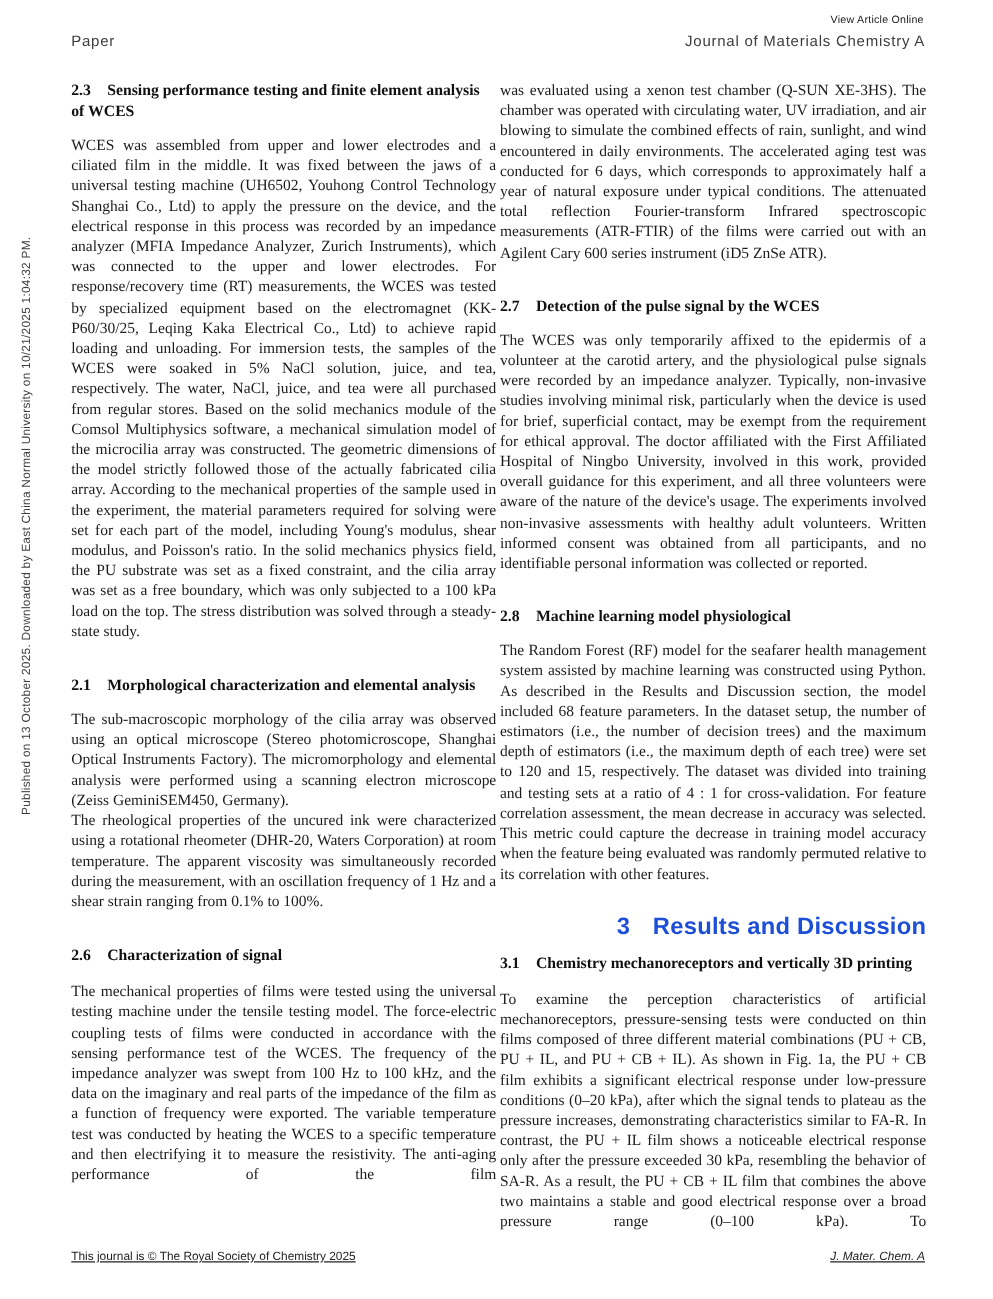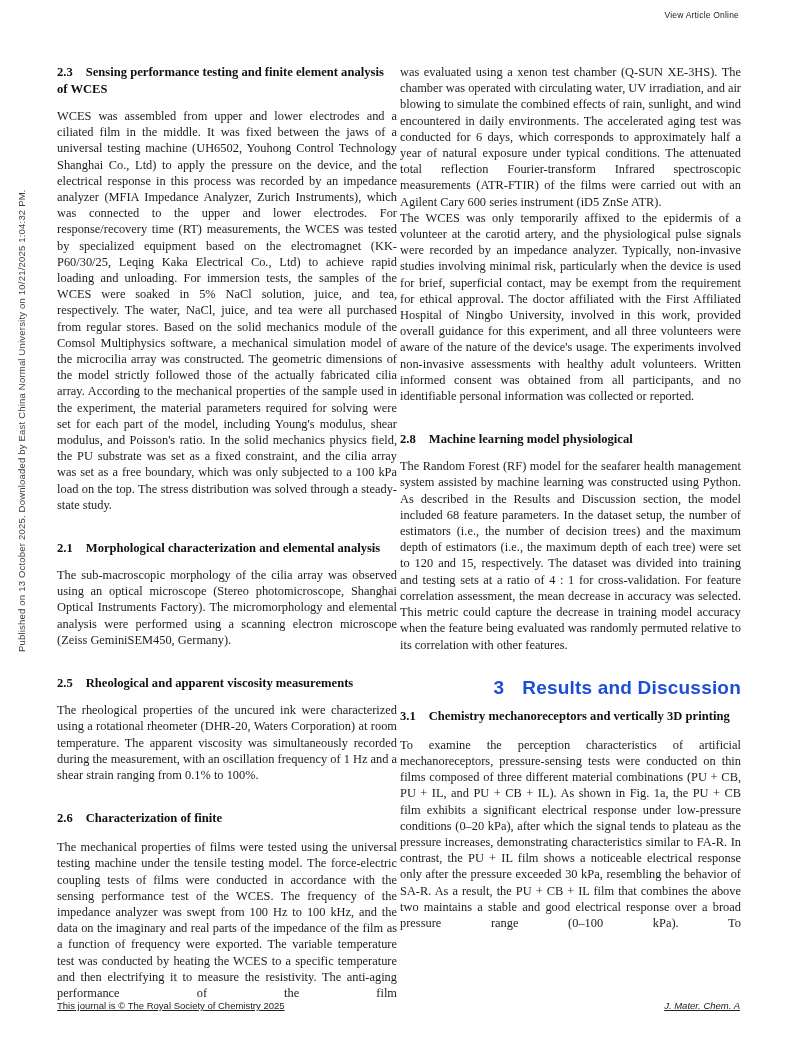--- a/index.html
+++ b/index.html
@@ -64,46 +64,50 @@
 <body>
 
 <div class="page">
 
   <div class="sidebar-anchor">
     <span class="sidebar-text">Published on 13 October 2025. Downloaded by East China Normal University on 10/21/2025 1:04:32 PM.</span>
   </div>
 
   <a class="view-online" href="#">View Article Online</a>
 
+  <div class="running-head">
+    <span>Paper</span>
+    <span>Journal of Materials Chemistry A</span>
+  </div>
 
   <div class="col col-left">
     <h4 class="h2">
       <span class="hnum">2.3</span><span>Sensing performance testing and finite element analysis of WCES</span>
     </h4>
     <p class="body">WCES was assembled from upper and lower electrodes and a ciliated film in the middle. It was fixed between the jaws of a universal testing machine (UH6502, Youhong Control Technology Shanghai Co., Ltd) to apply the pressure on the device, and the electrical response in this process was recorded by an impedance analyzer (MFIA Impedance Analyzer, Zurich Instruments), which was connected to the upper and lower electrodes. For response/recovery time (RT) measurements, the WCES was tested by specialized equipment based on the electromagnet (KK-P60/30/25, Leqing Kaka Electrical Co., Ltd) to achieve rapid loading and unloading. For immersion tests, the samples of the WCES were soaked in 5% NaCl solution, juice, and tea, respectively. The water, NaCl, juice, and tea were all purchased from regular stores. Based on the solid mechanics module of the Comsol Multiphysics software, a mechanical simulation model of the microcilia array was constructed. The geometric dimensions of the model strictly followed those of the actually fabricated cilia array. According to the mechanical properties of the sample used in the experiment, the material parameters required for solving were set for each part of the model, including Young's modulus, shear modulus, and Poisson's ratio. In the solid mechanics physics field, the PU substrate was set as a fixed constraint, and the cilia array was set as a free boundary, which was only subjected to a 100 kPa load on the top. The stress distribution was solved through a steady-state study.</p>
 
     <h4 class="h2">
       <span class="hnum">2.1</span><span>Morphological characterization and elemental analysis</span>
     </h4>
     <p class="body">The sub-macroscopic morphology of the cilia array was observed using an optical microscope (Stereo photomicroscope, Shanghai Optical Instruments Factory). The micromorphology and elemental analysis were performed using a scanning electron microscope (Zeiss GeminiSEM450, Germany).</p>
 
-    <h4 class="h2">
-      <span class="hnum">2.5</span><span>Rheological and apparent viscosity measurements</span>
-    </h4>
     <p class="body">The rheological properties of the uncured ink were characterized using a rotational rheometer (DHR-20, Waters Corporation) at room temperature. The apparent viscosity was simultaneously recorded during the measurement, with an oscillation frequency of 1 Hz and a shear strain ranging from 0.1% to 100%.</p>
 
     <h4 class="h2">
-      <span class="hnum">2.6</span><span>Characterization of finite</span>
+      <span class="hnum">2.6</span><span>Characterization of signal</span>
     </h4>
     <p class="body continues">The mechanical properties of films were tested using the universal testing machine under the tensile testing model. The force-electric coupling tests of films were conducted in accordance with the sensing performance test of the WCES. The frequency of the impedance analyzer was swept from 100 Hz to 100 kHz, and the data on the imaginary and real parts of the impedance of the film as a function of frequency were exported. The variable temperature test was conducted by heating the WCES to a specific temperature and then electrifying it to measure the resistivity. The anti-aging performance of the film</p>
   </div>
 
   <div class="col col-right">
     <p class="body">was evaluated using a xenon test chamber (Q-SUN XE-3HS). The chamber was operated with circulating water, UV irradiation, and air blowing to simulate the combined effects of rain, sunlight, and wind encountered in daily environments. The accelerated aging test was conducted for 6 days, which corresponds to approximately half a year of natural exposure under typical conditions. The attenuated total reflection Fourier-transform Infrared spectroscopic measurements (ATR-FTIR) of the films were carried out with an Agilent Cary 600 series instrument (iD5 ZnSe ATR).</p>
 
+    <h4 class="h2">
+      <span class="hnum">2.7</span><span>Detection of the pulse signal by the WCES</span>
+    </h4>
     <p class="body">The WCES was only temporarily affixed to the epidermis of a volunteer at the carotid artery, and the physiological pulse signals were recorded by an impedance analyzer. Typically, non-invasive studies involving minimal risk, particularly when the device is used for brief, superficial contact, may be exempt from the requirement for ethical approval. The doctor affiliated with the First Affiliated Hospital of Ningbo University, involved in this work, provided overall guidance for this experiment, and all three volunteers were aware of the nature of the device's usage. The experiments involved non-invasive assessments with healthy adult volunteers. Written informed consent was obtained from all participants, and no identifiable personal information was collected or reported.</p>
 
     <h4 class="h2">
       <span class="hnum">2.8</span><span>Machine learning model physiological</span>
     </h4>
     <p class="body">The Random Forest (RF) model for the seafarer health management system assisted by machine learning was constructed using Python. As described in the Results and Discussion section, the model included 68 feature parameters. In the dataset setup, the number of estimators (i.e., the number of decision trees) and the maximum depth of estimators (i.e., the maximum depth of each tree) were set to 120 and 15, respectively. The dataset was divided into training and testing sets at a ratio of 4 : 1 for cross-validation. For feature correlation assessment, the mean decrease in accuracy was selected. This metric could capture the decrease in training model accuracy when the feature being evaluated was randomly permuted relative to its correlation with other features.</p>
 
     <h2 class="h1">
       <span class="hnum">3</span><span>Results and Discussion</span>
     </h2>

